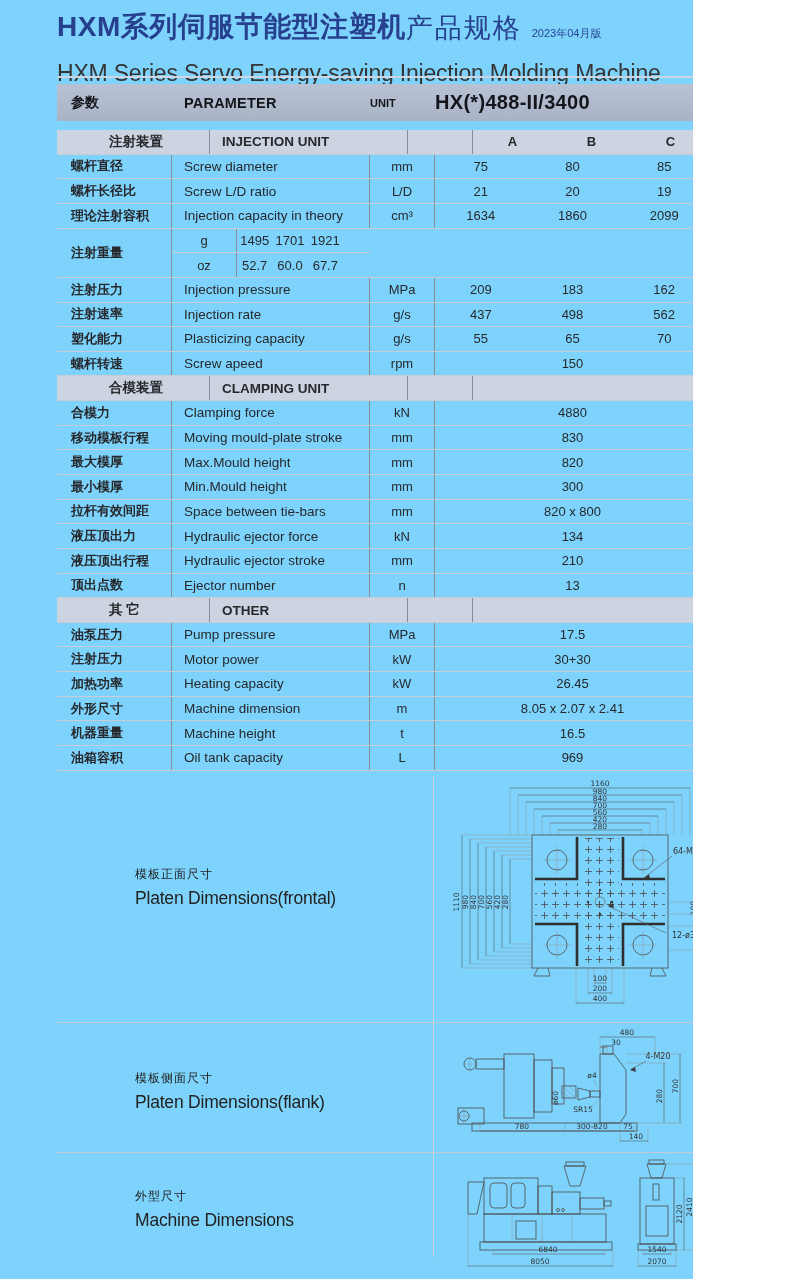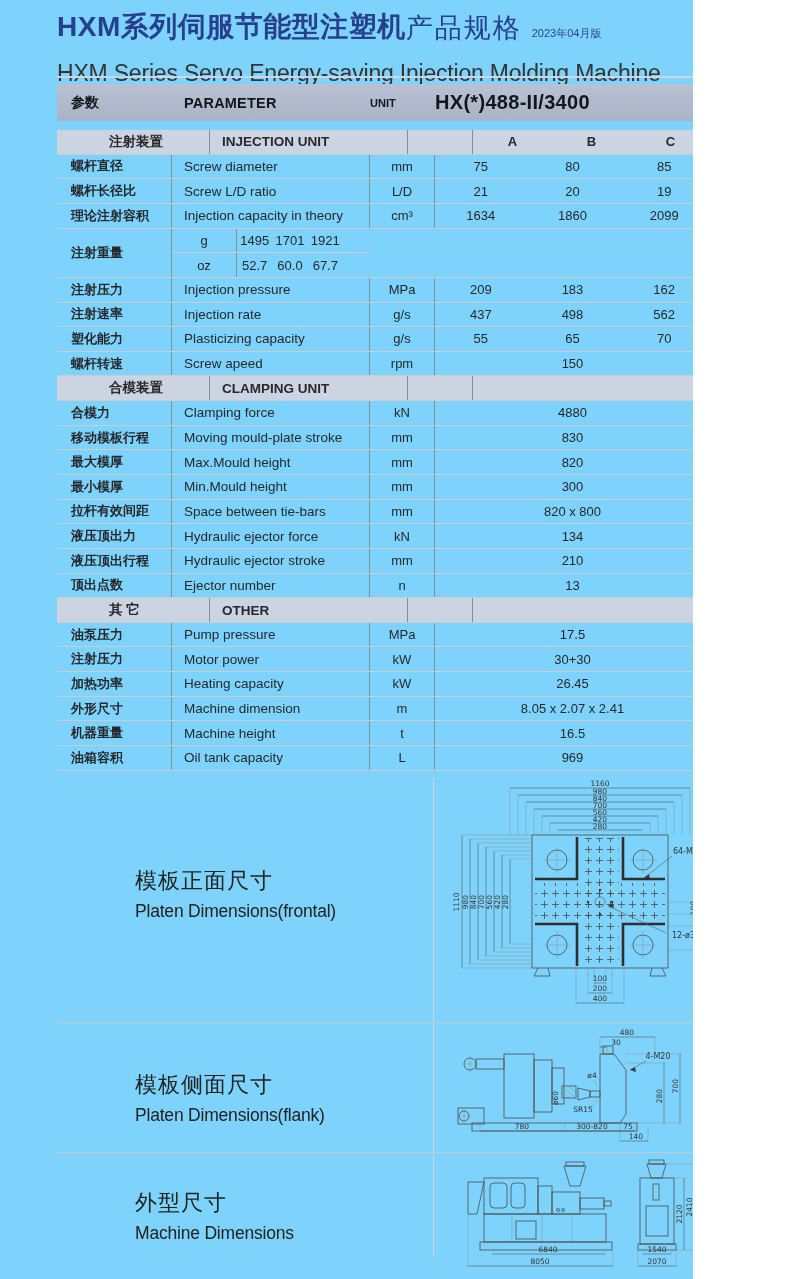--- a/index.html
+++ b/index.html
@@ -37,21 +37,21 @@
   .vals{flex:1;display:grid;grid-template-columns:1fr 1fr 1fr;margin-right:27px;text-align:center;}
   .vals span{display:block;}
   .vals.abc span{font-weight:600;}
   .vspan{flex:1;text-align:center;margin-right:27px;}
   .dright{display:flex;flex-direction:column;height:100%;}
   .sub{flex:1;display:grid;grid-template-columns:65px 1fr;align-items:stretch;border-bottom:1px solid #c9cdd3;box-sizing:border-box;}
   .sub.last{border-bottom:none;}
 
   
   .dlabel{position:absolute;left:135px;color:#222;}
-  .dlabel .zh{font-size:22px;letter-spacing:1px;}
+  .dlabel .zh{font-size:12px;letter-spacing:1px;}
   .dlabel .en{font-size:17.5px;margin-top:5px;letter-spacing:-0.2px;}
   .hdiv{position:absolute;left:57px;width:680px;height:1px;background:#c6c9ce;}
   .vdiv{position:absolute;left:433px;top:777px;width:1px;height:480px;background:#d2d2d2;}
   svg.tech{position:absolute;}
   .tech line,.tech path,.tech rect,.tech circle,.tech polygon.o{stroke:#4c4c4c;fill:none;stroke-width:0.8px;}
   .tech .dim{stroke:#5a5a5a;stroke-width:0.6px;}
   .tech .thin{stroke:#8a8a8a;stroke-width:0.45px;}
   .tech .thick{stroke:#2f2f2f;stroke-width:2.6px;}
   .tech .pat{fill:url(#plusPat);stroke:none;}
   .tech .arr{fill:#3a3a3a;stroke:none;}

